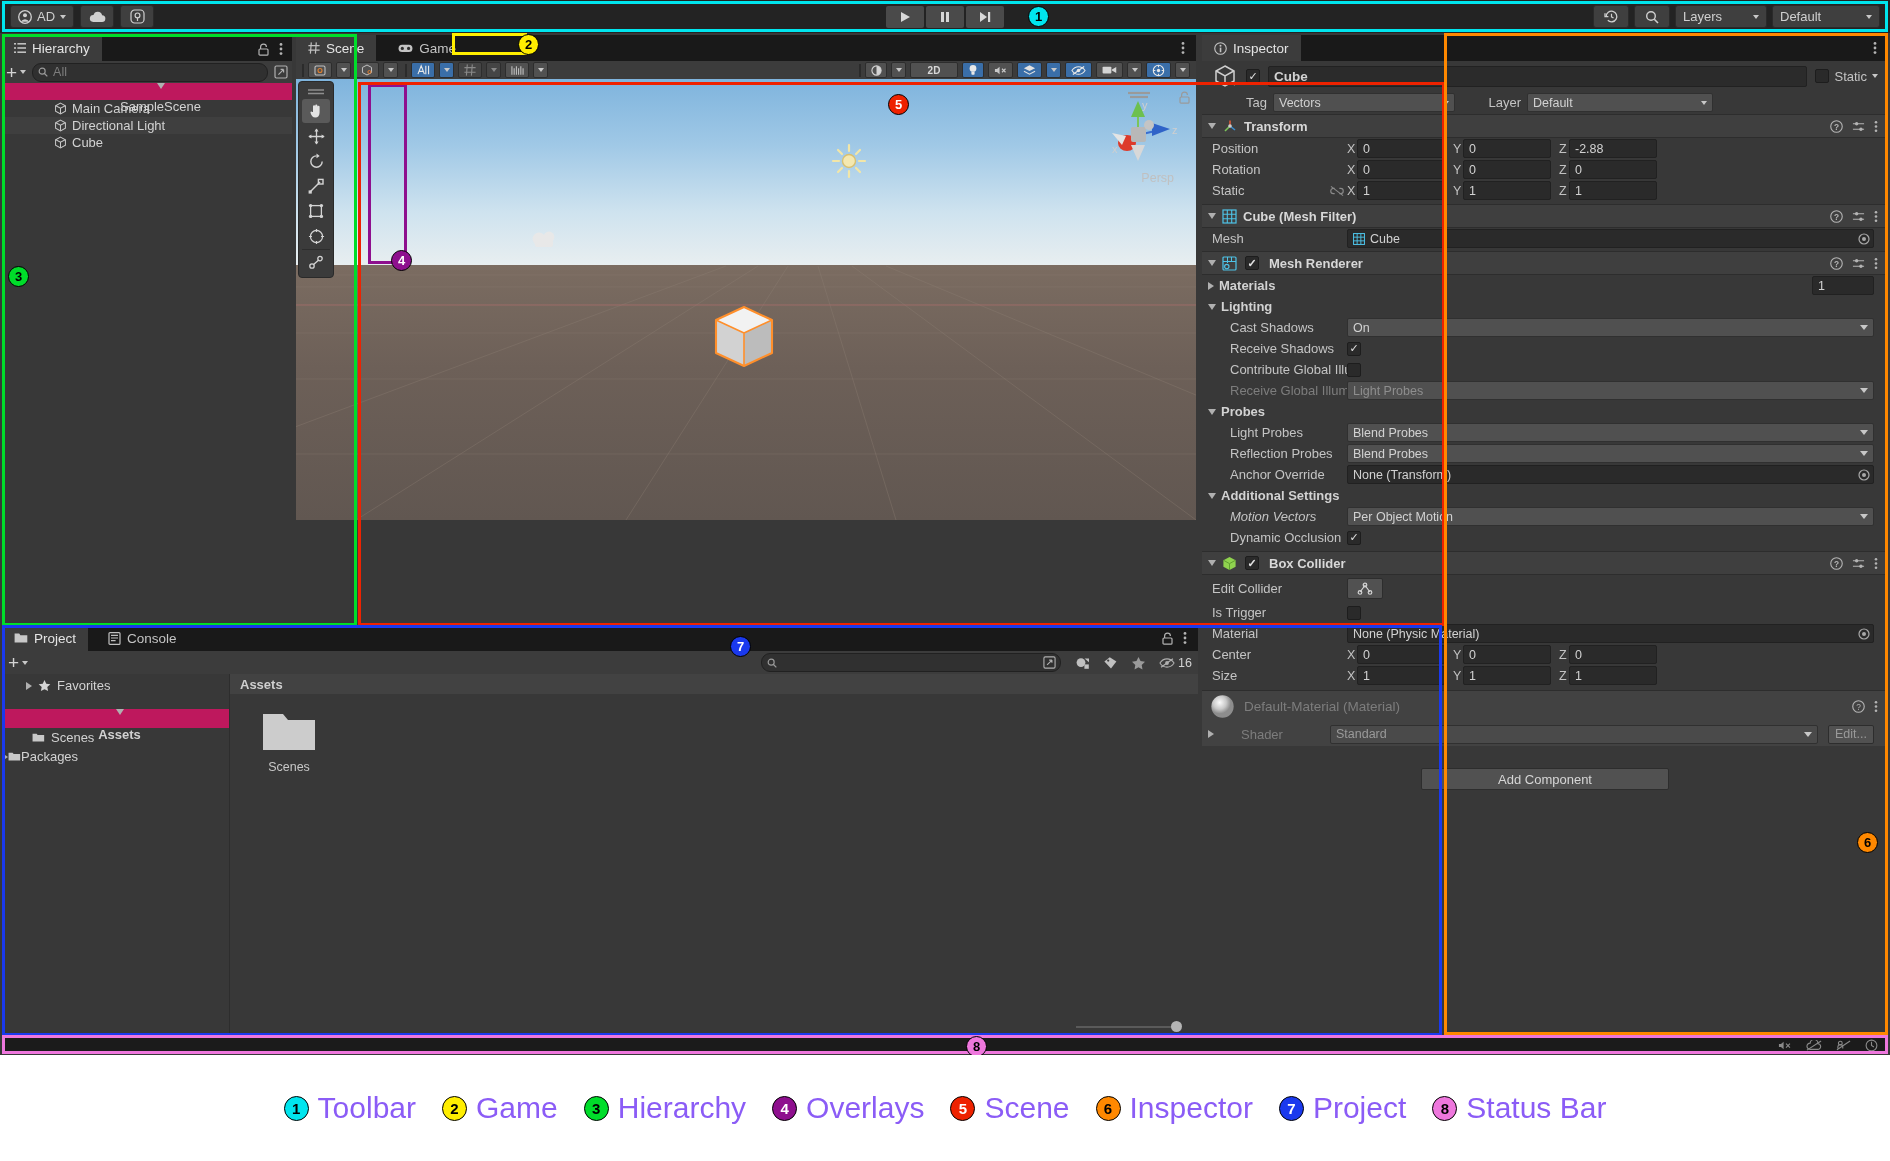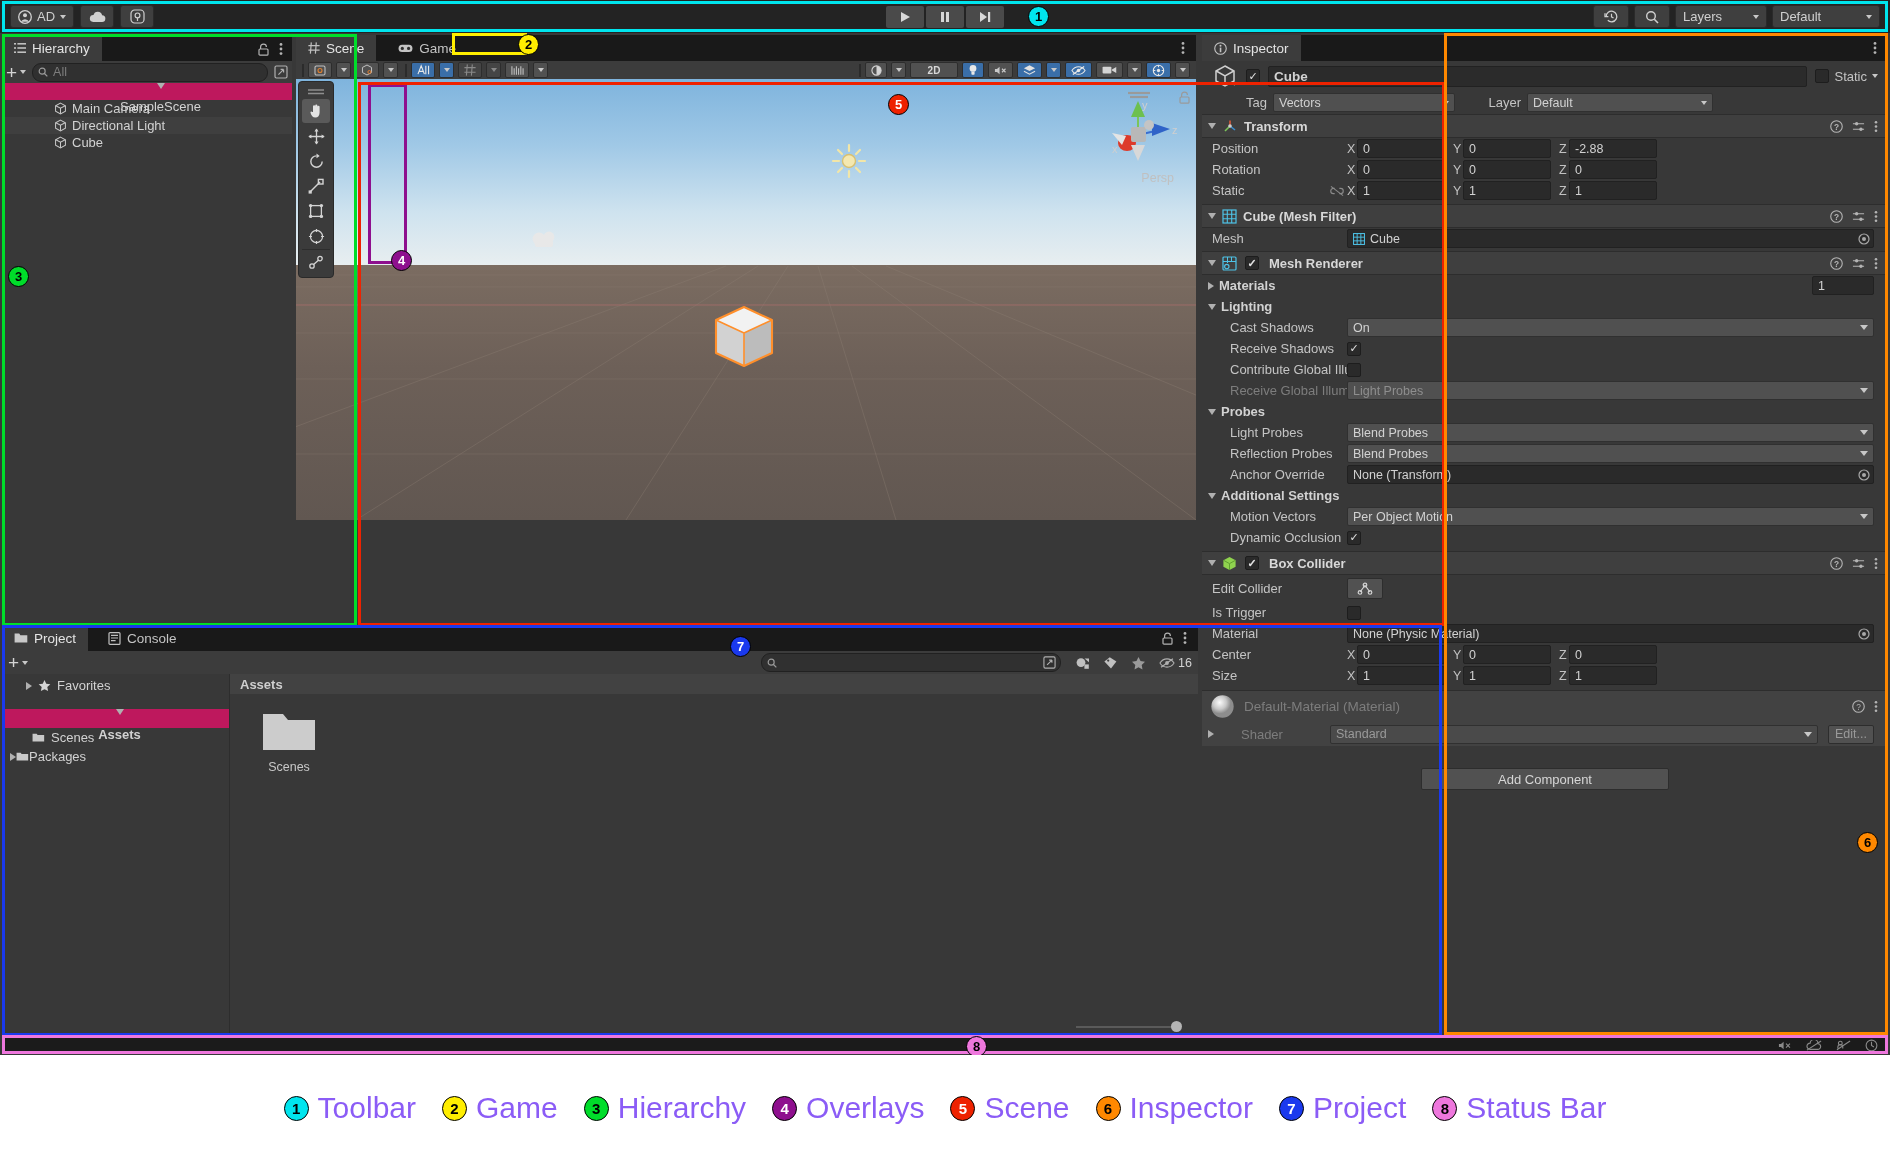--- a/index.html
+++ b/index.html
@@ -745,21 +745,21 @@
             <circle cx="6" cy="6" r="5" fill="none" stroke="#a8a8a8" stroke-width="1.2"></circle>
             <circle cx="6" cy="6" r="2" fill="#a8a8a8"></circle>
           </svg>
       </div>
     </div>
     <div class="insp-row" style="padding-left:6px;gap:5px;">
       <span class="tri down"></span>
       <span style="font-weight:bold;">Additional Settings</span>
     </div>
     <div class="insp-row" style="padding-left:28px;">
-      <span class="lbl" style="width:117px;">Motion Vectors</span>
+      <span class="lbl" style="width:117px;font-style:italic;">Motion Vectors</span>
       <div class="dropdown" style="flex:1;margin-right:14px;">
           <span>Per Object Motion</span>
           <span class="arrow"></span>
         </div>
     </div>
     <div class="insp-row" style="padding-left:28px;">
       <span class="lbl" style="width:117px;">Dynamic Occlusion</span>
       <div class="cb">✓</div>
     </div>
 
@@ -971,21 +971,21 @@
               <path d="M0.6 1.4h4.6l1.2 1.6h6.9v7.6H0.6z" fill="none" stroke="#cacaca" stroke-width="1.2"></path>
             </svg>
           <span style="font-weight:bold;">Assets</span>
         </div>
         <div class="h-row" style="height:19px;padding-left:30px;gap:6px;">
           <svg width="13" height="11" viewBox="0 0 14 11">
               <path d="M0.6 1.4h4.4l1.1 1.5h7v6.8H0.6z" fill="#c8c8c8"></path>
             </svg>
           <span>Scenes</span>
         </div>
-        <div class="h-row" style="height:19px;padding-left:8px;gap:0;">
+        <div class="h-row" style="height:19px;gap:0;">
           <span class="tri"></span>
           <svg width="13" height="11" viewBox="0 0 14 11">
               <path d="M0.6 1.4h4.4l1.1 1.5h7v6.8H0.6z" fill="#c8c8c8"></path>
             </svg>
           <span>Packages</span>
         </div>
       </div>
       <div style="flex:1;background:#383838;position:relative;">
         <div style="height:20px;background:#424242;display:flex;align-items:center;padding-left:10px;font-size:13px;font-weight:bold;color:#cfcfcf;">
           <span>Assets</span>

